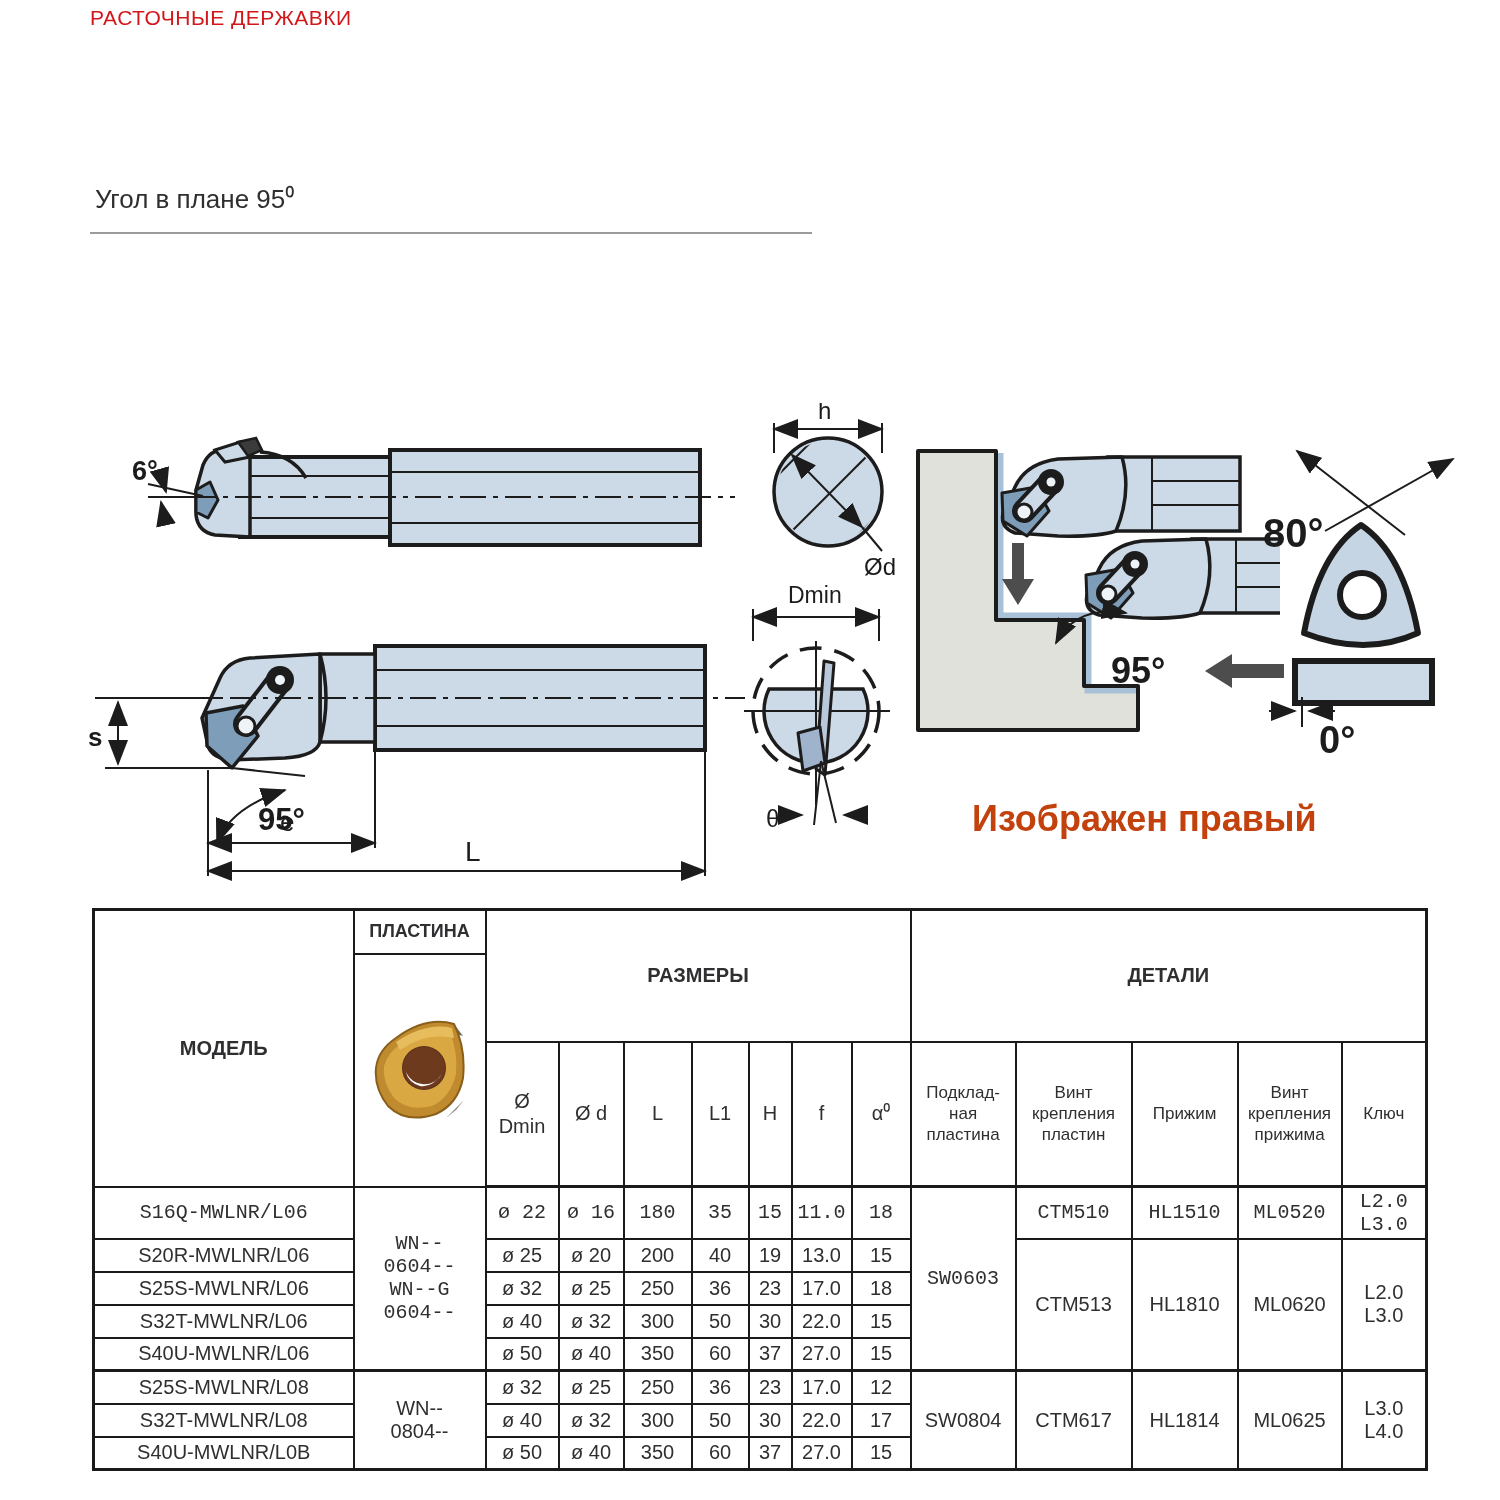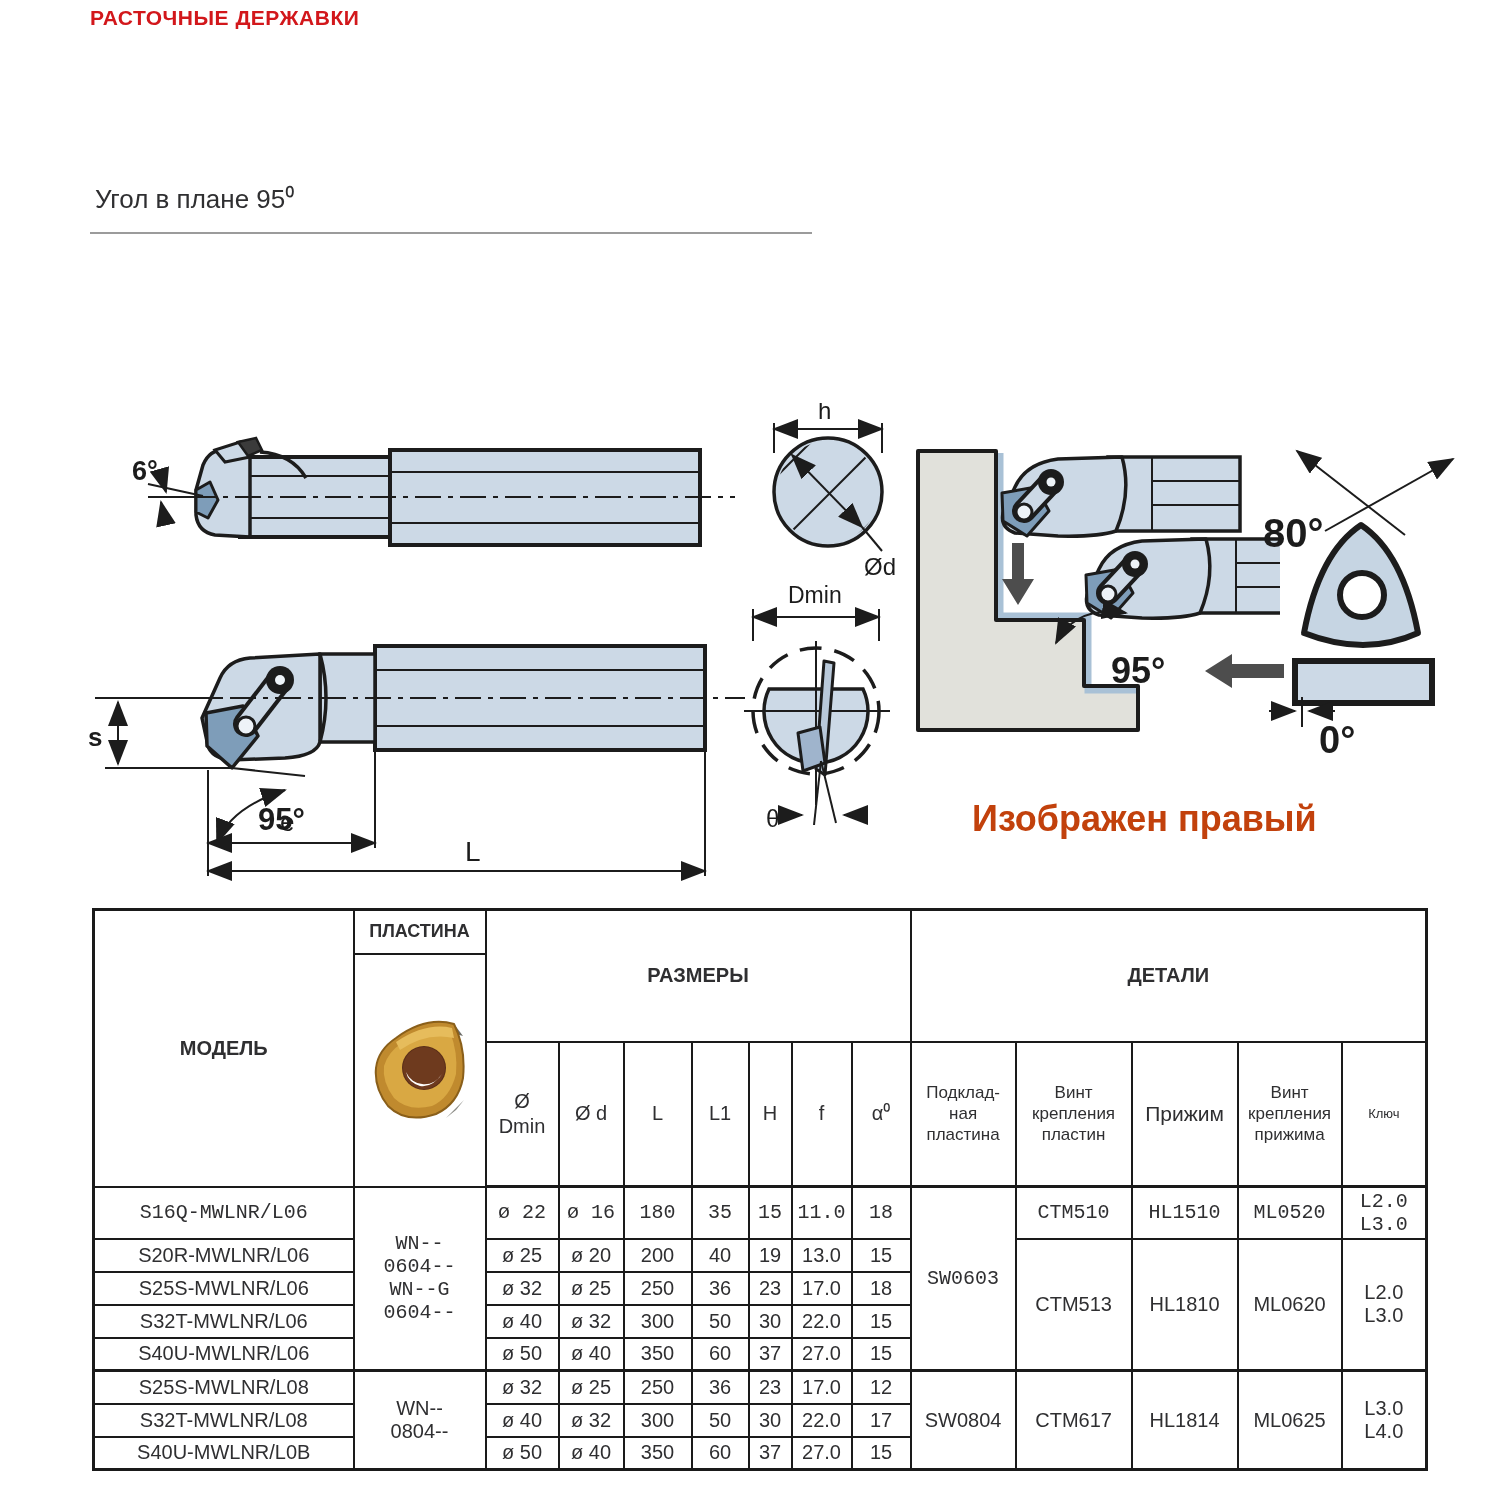--- a/index.html
+++ b/index.html
@@ -1,19 +1,19 @@
 <!DOCTYPE html>
 <html><head>
 <meta charset="utf-8">
 <style>
   html,body{margin:0;padding:0;background:#fff;}
   #page{position:relative;width:1500px;height:1500px;background:#fff;overflow:hidden;
         font-family:"Liberation Sans",sans-serif;color:#2f2f31;}
   .abs{position:absolute;}
-  .category{left:90px;top:6px;font-size:21px;font-weight:bold;color:#d2171b;letter-spacing:.5px;}
+  .category{left:90px;top:6px;font-size:21px;font-weight:normal;color:#d2171b;letter-spacing:.5px;}
   .title{left:86px;top:30px;font-size:84px;font-weight:800;color:#3b3b3d;letter-spacing:1px;}
   .subtitle{left:95px;top:180px;font-size:26px;color:#2f2f31;}
   .rule{left:90px;top:232px;width:722px;height:2px;background:#9b9b9b;}
   .description{left:90px;top:257px;font-size:23px;color:#2f2f31;}
   .caption{left:972px;top:798px;font-size:36px;font-weight:bold;color:#c2410c;}
   svg text{font-family:"Liberation Sans",sans-serif;fill:#1c1c1c;}
   .dline{stroke:#1c1c1c;stroke-width:2;fill:none;}
   .thick{stroke:#1c1c1c;stroke-width:3.5;fill:none;}
   
   .table-wrap{left:92px;top:908px;}
@@ -263,25 +263,25 @@
         <td class="hsub">L1</td>
         <td class="hsub">H</td>
         <td class="hsub">f</td>
         <td class="hsub">α⁰</td>
         <td class="hsub ml" style="font-size:17px">Подклад-
 ная
 пластина</td>
         <td class="hsub ml" style="font-size:17px">Винт
 крепления
 пластин</td>
-        <td class="hsub" style="font-size:21px">Прижим</td>
+        <td class="hsub" style="font-size:17px">Прижим</td>
         <td class="hsub ml" style="font-size:17px">Винт
 крепления
 прижима</td>
-        <td class="hsub" style="font-size:13px">Ключ</td>
+        <td class="hsub" style="font-size:17px">Ключ</td>
       </tr>
 
       <tr class="r1">
         <td class="model">S16Q-MWLNR/L06</td>
         <td rowspan="5" class="ml">WN--
 0604--
 WN--G
 0604--</td>
         <td>ø 22</td>
         <td>ø 16</td>

